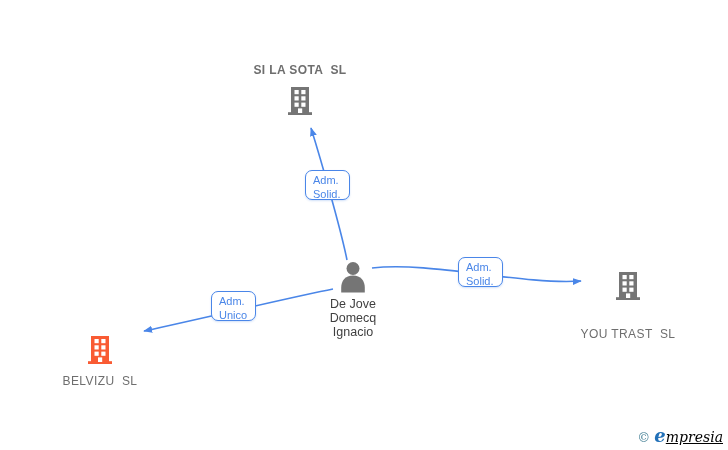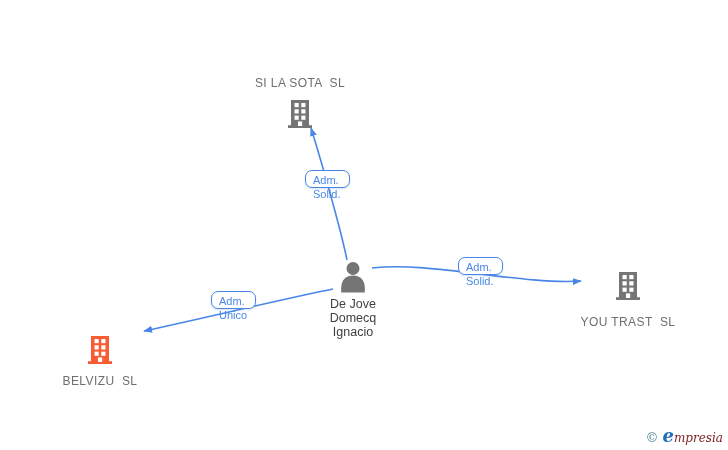--- a/index.html
+++ b/index.html
@@ -41,65 +41,65 @@
     font-size: 12.5px;
     line-height: 14px;
     text-align: center;
     white-space: pre-line;
     margin-top: 3px;
   }
   .edge-label {
     position: absolute;
     box-sizing: border-box;
     width: 45px;
-    height: 18px;
+    height: 30px;
     background: #ffffff;
     border: 1.6px solid #4a86e8;
     border-radius: 7px;
     box-shadow: 0 1px 2px rgba(74, 134, 232, 0.25);
     color: #4a86e8;
     font-size: 11px;
     line-height: 14px;
     padding: 2px 0 0 7px;
     white-space: pre-line;
   }
   .mt10 { margin-top: 10px; }
-  .mt13 { margin-top: 15px; }
+  .mt13 { margin-top: 27px; }
   .watermark {
     position: absolute;
     right: 5px;
     bottom: 4px;
     font-family: "DejaVu Serif", serif;
     font-style: italic;
     font-size: 14px;
     user-select: none;
   }
   .wm-symbol { color: #4b8499; font-style: normal; font-size: 13px; margin-right: 4px; }
   .wm-initial { color: #2170b8; font-size: 18px; font-weight: bold; }
-  .wm-rest { color: #7f1d1d; font-size: 12px; }
+  .wm-rest { color: #000000; font-size: 14px; text-decoration: underline; }
 </style>
 </head>
 <body>
 
 <div class="canvas">
 
   <svg class="edges-svg">
     <defs>
       <marker id="arrow" markerWidth="10" markerHeight="8" refX="8.2" refY="3.5" orient="auto" markerUnits="userSpaceOnUse">
         <path d="M0,0 L9,3.5 L0,7 Z" fill="#4a86e8"></path>
       </marker>
     </defs>
     <g fill="none" stroke="#4a86e8" stroke-width="1.6">
       <path d="M347,260 C341,230 321,160 311,128" marker-end="url(#arrow)"></path>
       <path d="M372,268 C430,261 520,285 581,281" marker-end="url(#arrow)"></path>
       <path d="M333,289 C292,297 213,316 144,331" marker-end="url(#arrow)"></path>
     </g>
   </svg>
 
-  <div class="node" style="left:220px; top:76px;">
+  <div class="node" style="left:220px; top:63px;font-weight:bold;">
     <div class="company-label">SI LA SOTA  SL</div>
     <svg class="mt10" width="26" height="28" viewBox="0 0 26 28">
       <g fill="#757575">
         <rect x="4" y="0" width="18" height="26"></rect>
         <rect x="1" y="25.2" width="24" height="2.8"></rect>
       </g>
       <g fill="#ffffff">
         <rect x="7.5" y="3" width="4.2" height="4.2"></rect>
         <rect x="14.3" y="3" width="4.2" height="4.2"></rect>
         <rect x="7.5" y="9.3" width="4.2" height="4.2"></rect>

